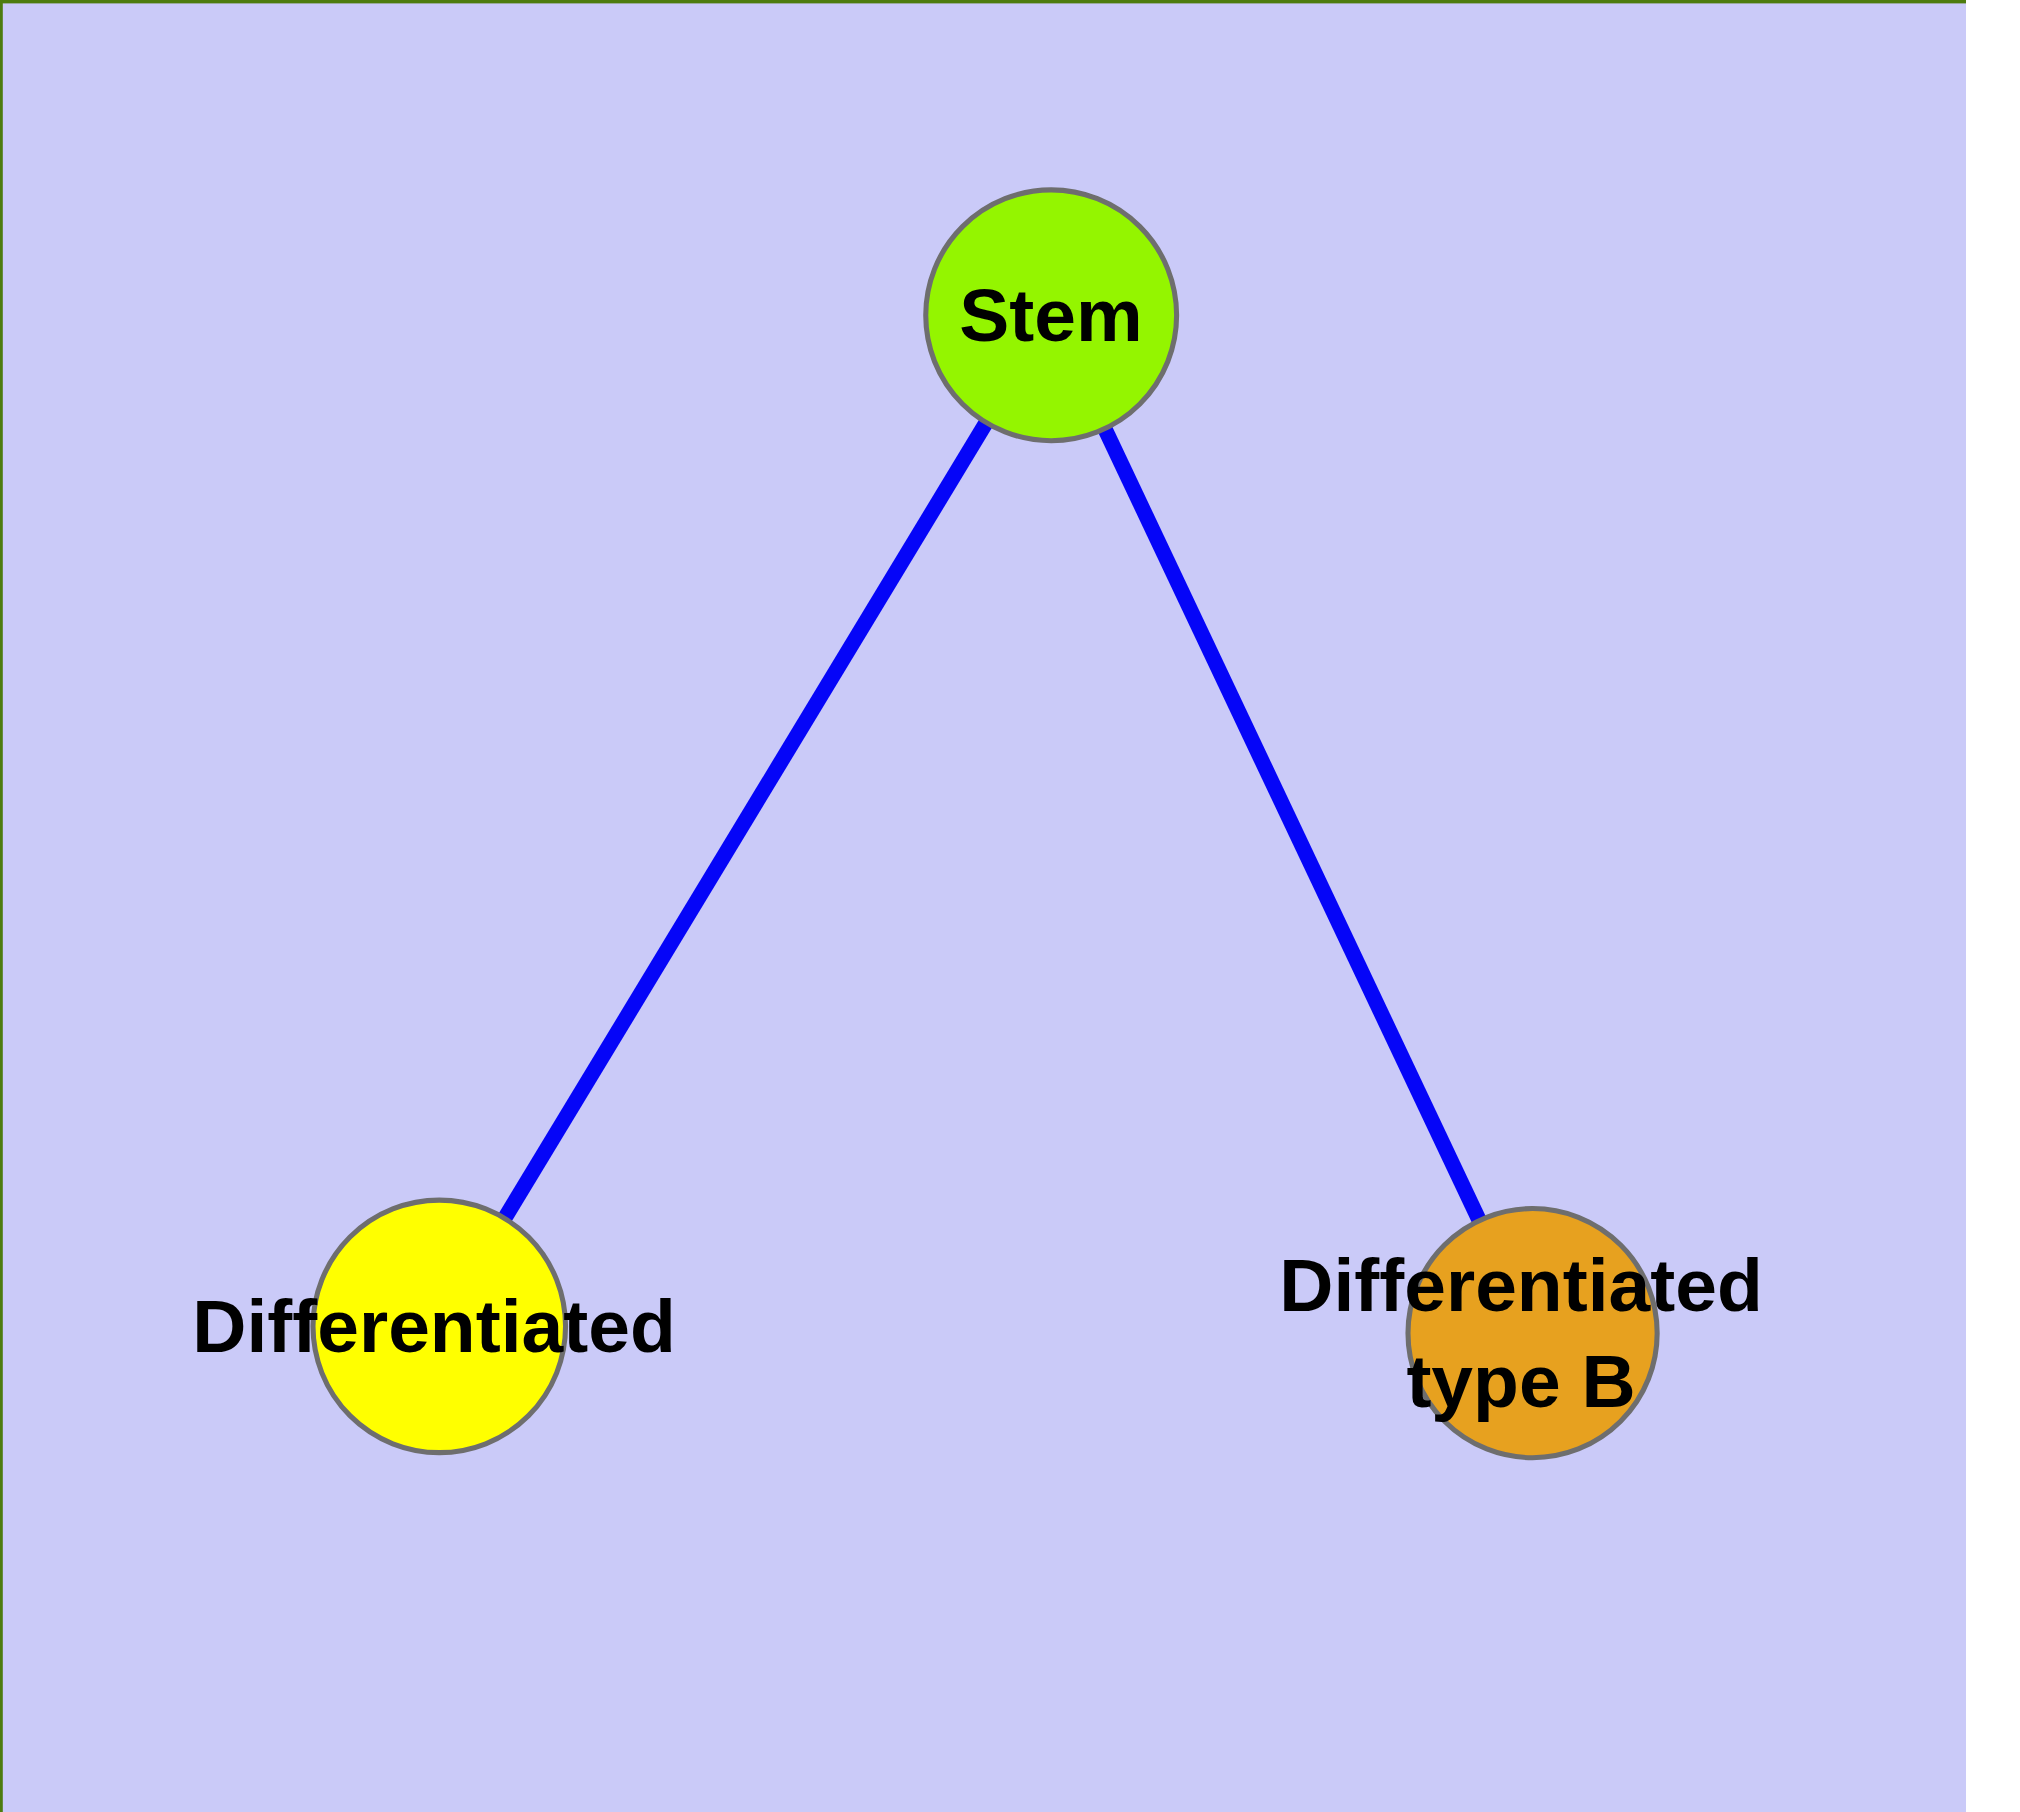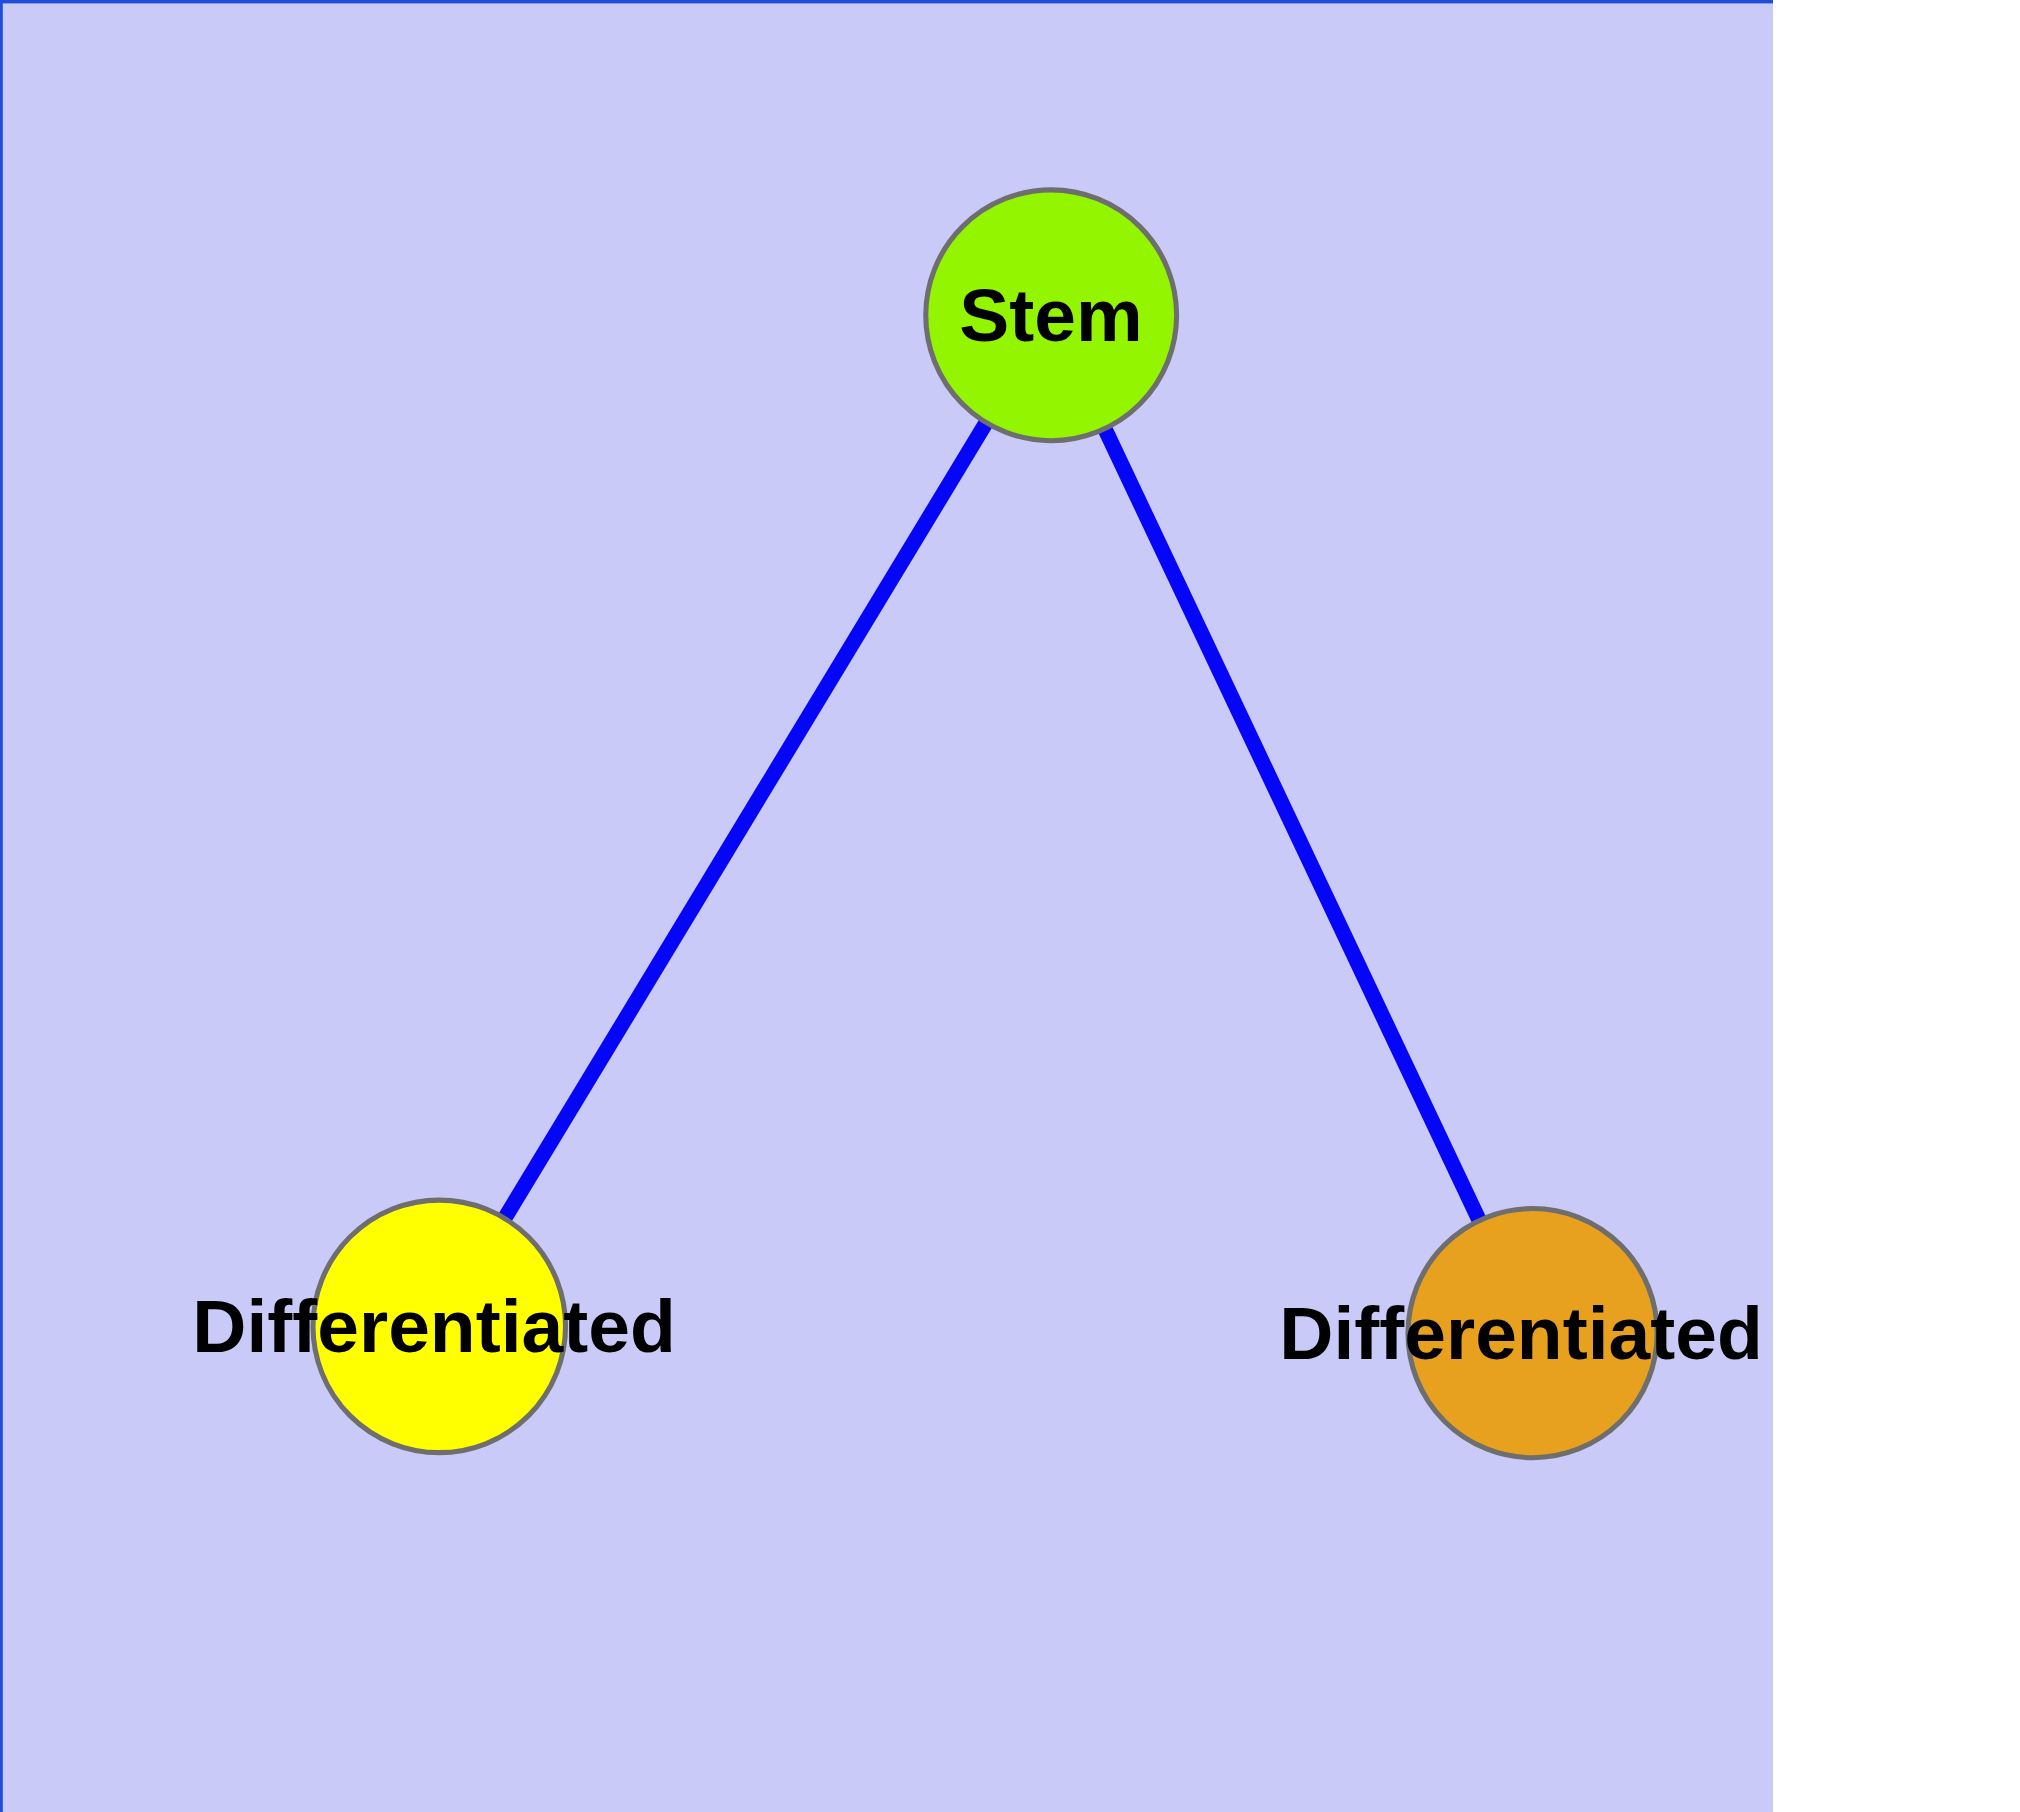--- a/index.html
+++ b/index.html
@@ -3,24 +3,25 @@
 <meta charset="utf-8">
 <style>
   html, body {
     margin: 0;
     padding: 0;
     background: #ffffff;
     font-family: "Liberation Sans", sans-serif;
   }
   .page {
     position: relative;
-    width: 1773px;
+    width: 1930px;
     height: 1812px;
-    background: #1d4ed8;
+    background: #4d7c0f;
     overflow: hidden;
+    padding-left: 36px;
   }
   .graph-svg {
     position: absolute;
     left: 0;
     top: 0;
     width: 2021px;
     height: 1812px;
     display: block;
   }
   .node-label {
@@ -57,16 +58,17 @@
   <div class="node-label" style="left:1051px; top:315px;">
     <span>Stem</span>
   </div>
 
   <div class="node-label" style="left:434px; top:1326px;">
     <span>Differentiated</span>
   </div>
 
   <div class="node-label" style="left:1521px; top:1333px;">
     <span>Differentiated</span>
+    <span>type B</span>
   </div>
 
 </div>
 
 
 </body></html>

